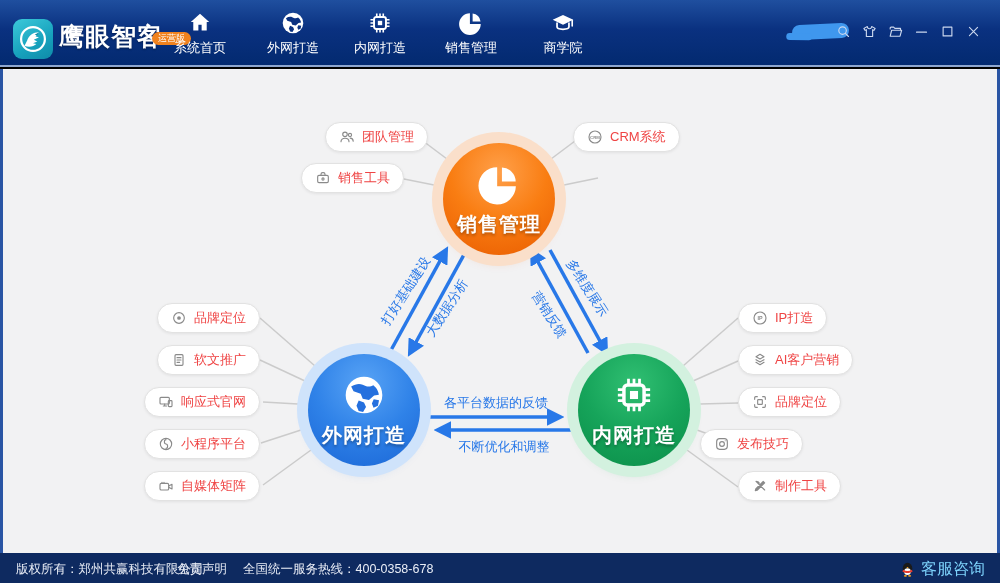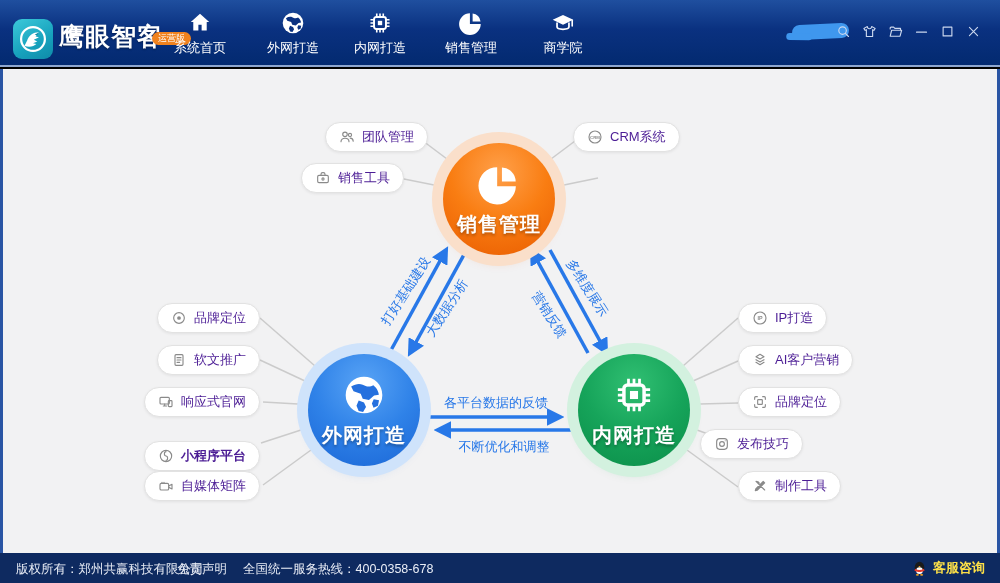--- a/index.html
+++ b/index.html
@@ -63,39 +63,39 @@
     background:radial-gradient(circle at 50% 26%,#30bf72 0%,#16a45a 50%,#0b8e49 100%);
     box-shadow:0 0 0 11px #d3f1df, 0 6px 12px rgba(11,142,73,.25); }
 
   
   .pill { position:absolute; height:30px; display:inline-flex; align-items:center; gap:7px;
     padding:0 13px; background:#fff; border:1px solid #e2e2e2; border-radius:15px;
     box-shadow:0 1px 3px rgba(0,0,0,.07); cursor:pointer; white-space:nowrap; }
   .pill .picon { width:16px; height:16px; display:flex; }
   .pill .picon svg { width:16px; height:16px; stroke:#8a8a8a; fill:none; stroke-width:1.7;
     stroke-linecap:round; stroke-linejoin:round; }
-  .pill .plabel { font-size:13px; color:#4c1d95; }
+  .pill .plabel { font-size:13px; color:#ef4444; }
 
   
   .edge-label { position:absolute; color:#2878e8; font-size:13px; white-space:nowrap;
     transform:translate(-50%,-50%); }
   .edge-label.rl { transform:translate(-50%,-50%) rotate(-57deg); }
   .edge-label.rr { transform:translate(-50%,-50%) rotate(57deg); }
 
   
   .footer { position:absolute; left:0; top:553px; width:1000px; height:37px;
     background:#0e2a60; color:#e9edf6; font-size:12.5px; }
   .footer .ftext { position:absolute; top:8px; white-space:nowrap; }
   .f-copyright { left:16px; }
   .f-disclaimer { left:177px; cursor:pointer; }
   .f-hotline { left:243px; }
   .f-service { position:absolute; right:15px; top:6px; display:flex; align-items:center;
     gap:5px; cursor:pointer; }
   .f-service .qq { width:17px; height:17px; }
-  .f-service .slabel { font-size:13px; color:#fde047;font-weight:bold; }
+  .f-service .slabel { font-size:16px; color:#7dd3fc; }
 </style>
 </head>
 <body>
 
 <div class="window">
 
   <div class="titlebar">
     <div class="logo-square">
       <svg width="34" height="34" viewBox="0 0 40 40">
         <circle cx="20" cy="20" r="14" fill="none" stroke="#fff" stroke-width="2.6"></circle>
@@ -302,21 +302,21 @@
   <div class="pill" style="right:740px;top:387px;">
     <span class="picon">
         <svg viewBox="0 0 24 24">
           <rect x="3" y="5" width="14" height="10" rx="1.5"></rect>
           <path d="M8 18h5M10 15v3"></path>
           <rect x="15.5" y="10" width="5.5" height="9" rx="1.2"></rect>
         </svg>
       </span>
     <span class="plabel">响应式官网</span>
   </div>
-  <div class="pill" style="right:740px;top:441px;font-weight:bold;">
+  <div class="pill" style="right:740px;top:429px;">
     <span class="picon">
         <svg viewBox="0 0 24 24">
           <circle cx="12" cy="12" r="8.5"></circle>
           <path d="M12 5.5c-3.2 0-3.2 6.5 0 6.5s3.2 6.5 0 6.5"></path>
         </svg>
       </span>
     <span class="plabel">小程序平台</span>
   </div>
   <div class="pill" style="right:740px;top:471px;">
     <span class="picon">

